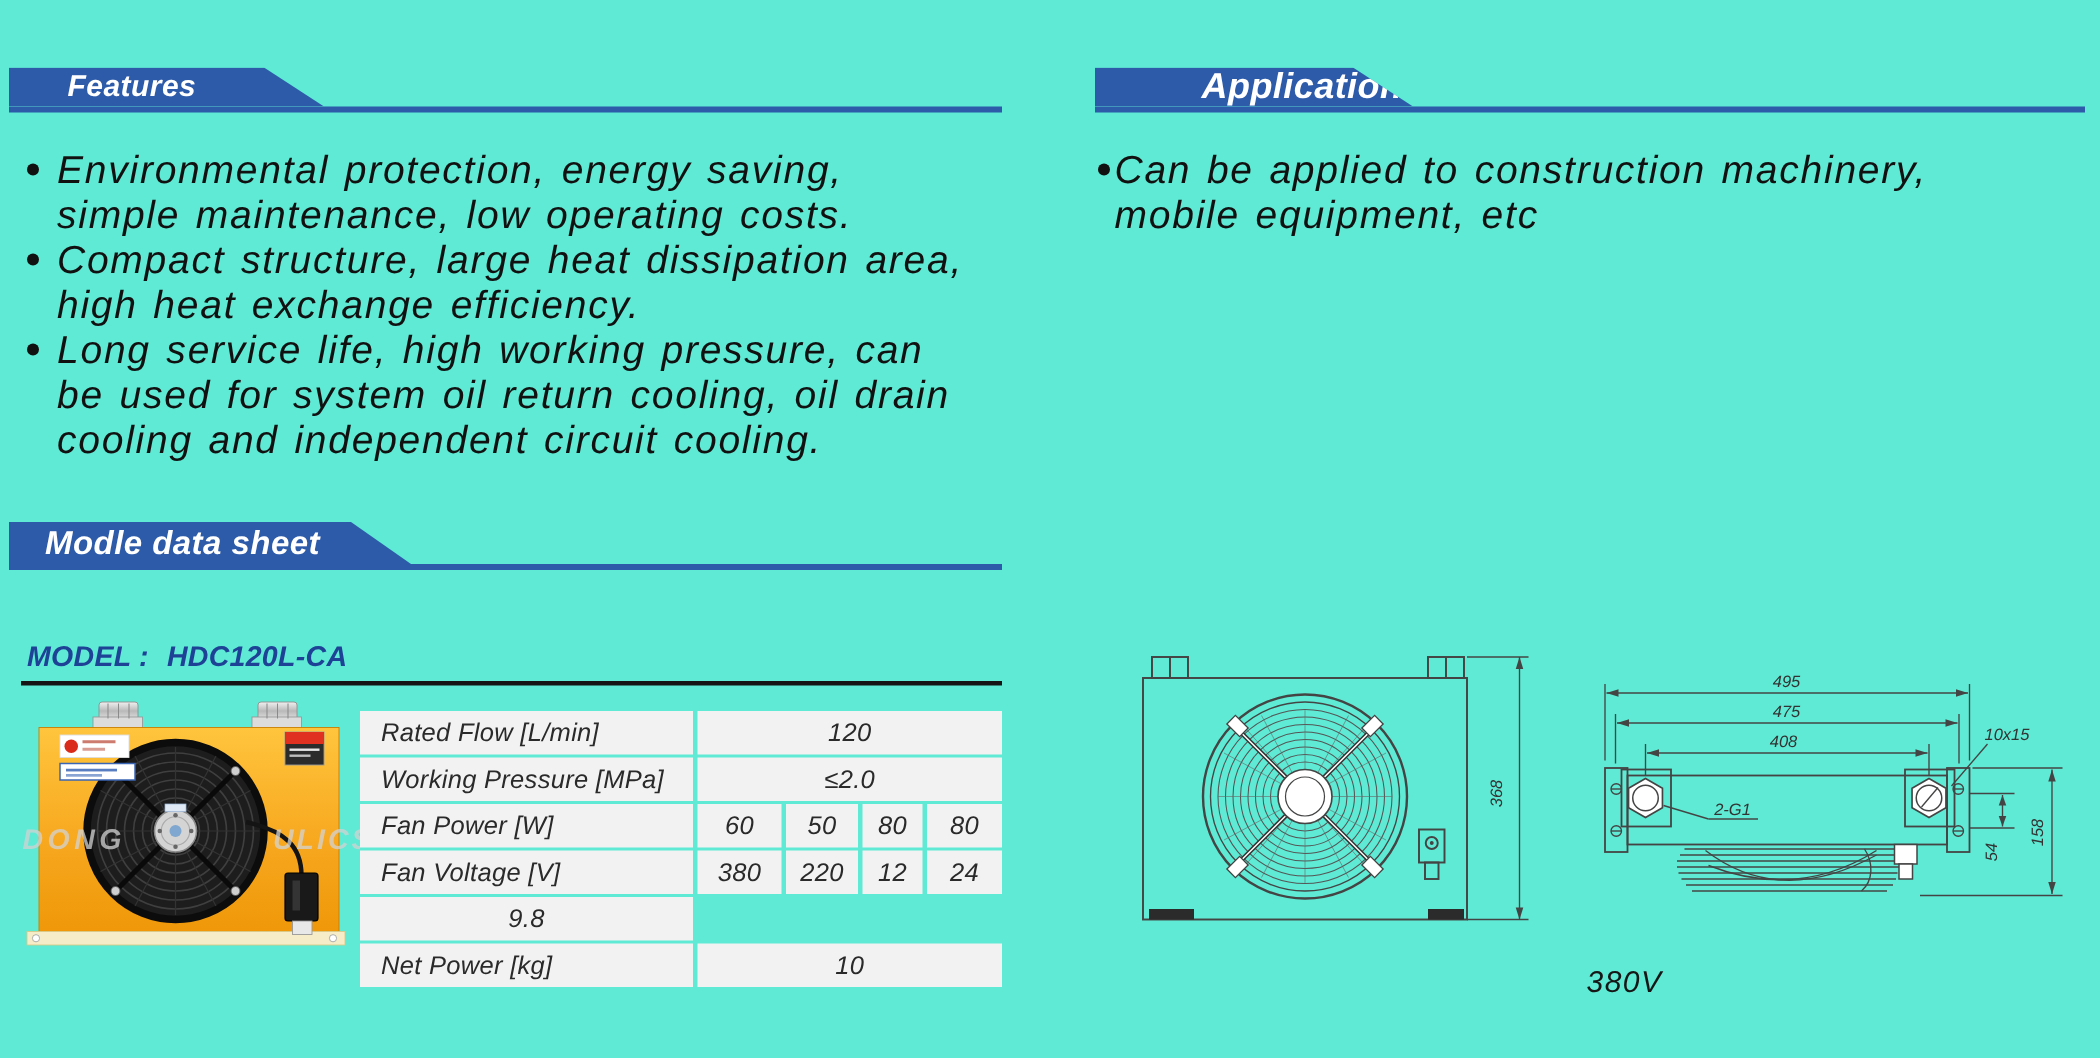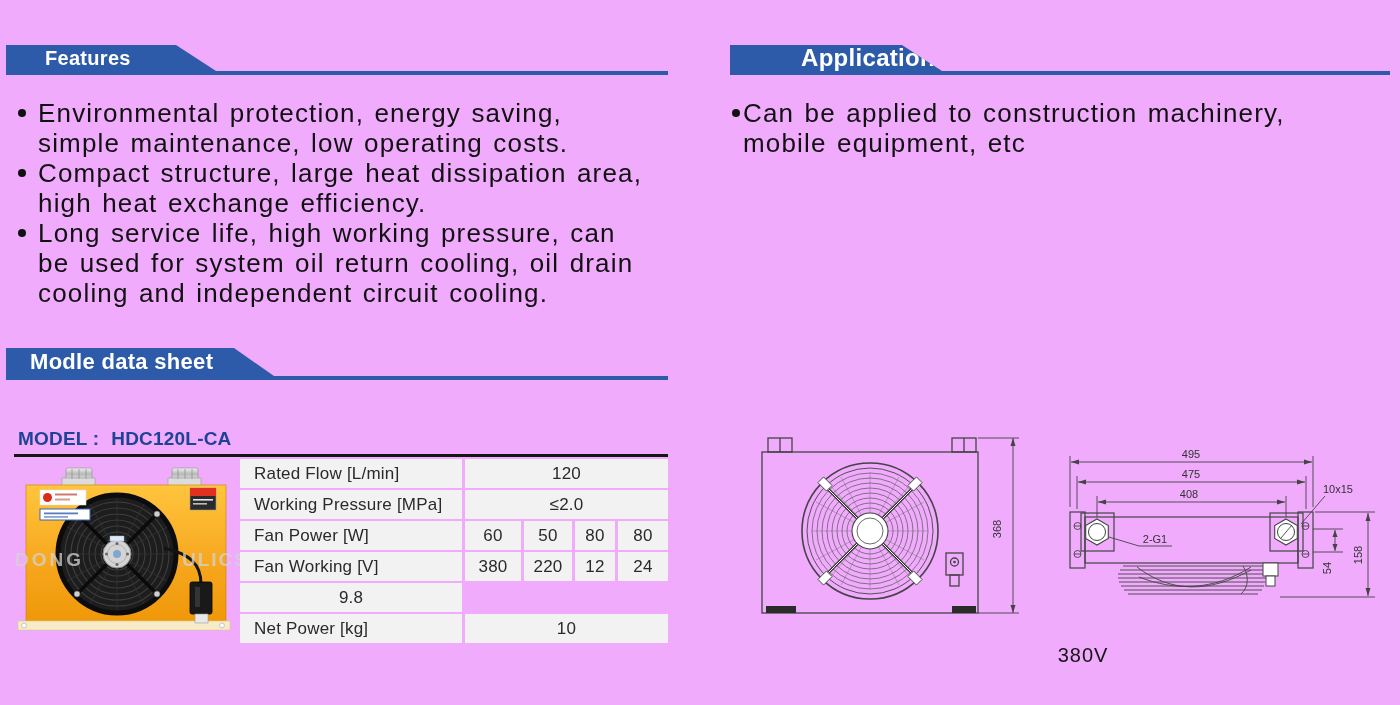--- a/index.html
+++ b/index.html
@@ -1,17 +1,17 @@
 <!DOCTYPE html>
 <html><head>
 <meta charset="utf-8">
 <style>
   html,body{margin:0;padding:0;background:#fff;}
   body{font-family:"Liberation Sans","DejaVu Sans",sans-serif;color:#1a1a1a;}
-  .page{position:relative;width:1400px;height:705px;background:#f0abfc;overflow:hidden;}
+  .page{position:relative;width:1400px;height:705px;background:#5eead4;overflow:hidden;font-style:italic;}
 
   
   .banner{position:absolute;}
   .banner-head{position:relative;background:#2d5ba9;display:flex;align-items:center;}
   .banner-line{background:#2d5ba9;height:4px;width:100%;}
   .banner-title{color:#fff;font-weight:700;letter-spacing:.3px;}
 
   .b-features{left:6px;top:45px;width:662px;}
   .b-features .banner-head{height:26px;width:100%;clip-path:polygon(0 0,170px 0,210px 100%,0 100%);}
   .b-features .banner-title{font-size:20px;padding-left:39px;}
@@ -36,21 +36,21 @@
   .features-list .dot{margin-right:12px;}
   .application-list{left:732px;top:98px;width:628px;}
   .application-list .dot{margin-right:3px;}
 
   
   .model-line{position:absolute;left:18px;top:428px;font-size:19px;font-weight:700;color:#1d4296;letter-spacing:.2px;}
   .model-line .mv{margin-left:12px;}
   .dark-rule{position:absolute;left:14px;top:454px;width:654px;height:3px;background:#151515;}
 
   
-  .spec-table{position:absolute;left:240px;top:459px;width:428px;}
+  .spec-table{position:absolute;left:240px;top:474px;width:428px;}
   .trow{display:grid;grid-template-columns:222px 1fr;column-gap:3px;height:29px;margin-bottom:2px;}
   .trow.cols4{grid-template-columns:222px 56px 48px 40px 1fr;}
   .cell{background:#f2f2f2;display:flex;align-items:center;font-size:17px;color:#2a2a2a;letter-spacing:.2px;}
   .cell.lab{padding-left:14px;}
   .cell.val{justify-content:center;}
 
   
   .photo{position:absolute;left:14px;top:458px;width:226px;height:192px;}
   .drawing{position:absolute;left:735px;top:425px;width:660px;height:245px;}
   .voltage{position:absolute;left:1038px;top:644px;width:90px;text-align:center;font-size:20px;color:#161616;letter-spacing:1px;}
@@ -224,21 +224,21 @@
       <div class="cell val">≤2.0</div>
     </div>
     <div class="trow cols4">
       <div class="cell lab">Fan Power [W]</div>
       <div class="cell val">60</div>
       <div class="cell val">50</div>
       <div class="cell val">80</div>
       <div class="cell val">80</div>
     </div>
     <div class="trow cols4">
-      <div class="cell lab">Fan Working [V]</div>
+      <div class="cell lab">Fan Voltage [V]</div>
       <div class="cell val">380</div>
       <div class="cell val">220</div>
       <div class="cell val">12</div>
       <div class="cell val">24</div>
     </div>
     <div class="trow">
       <div class="cell val">9.8</div>
     </div>
     <div class="trow">
       <div class="cell lab">Net Power [kg]</div>

